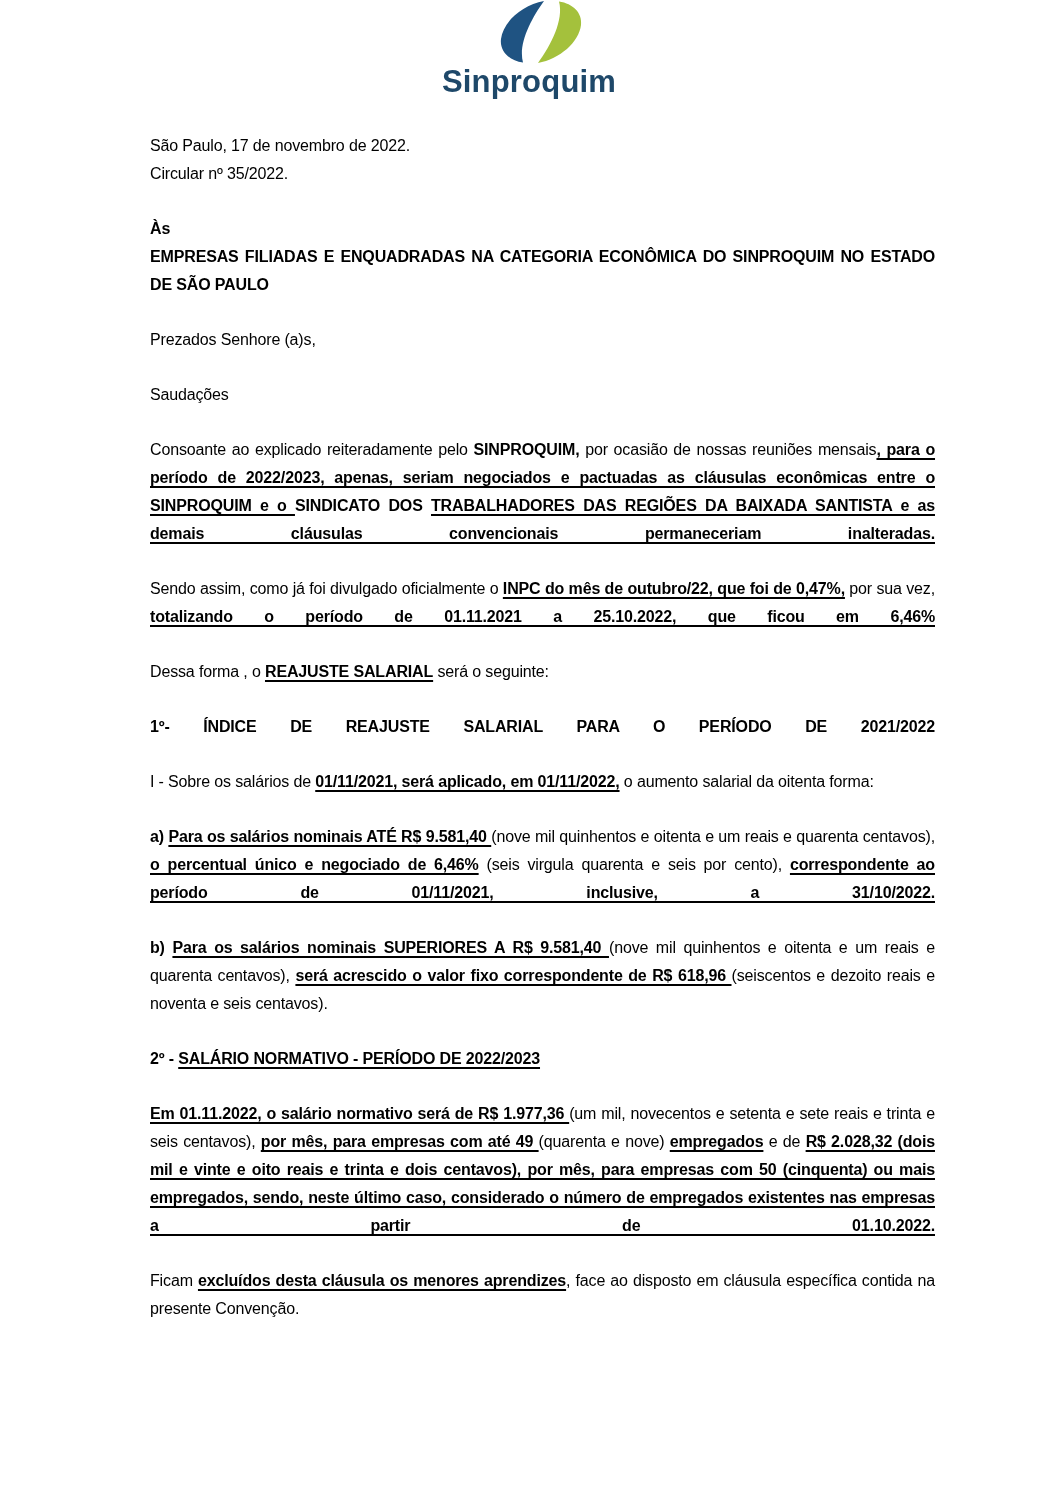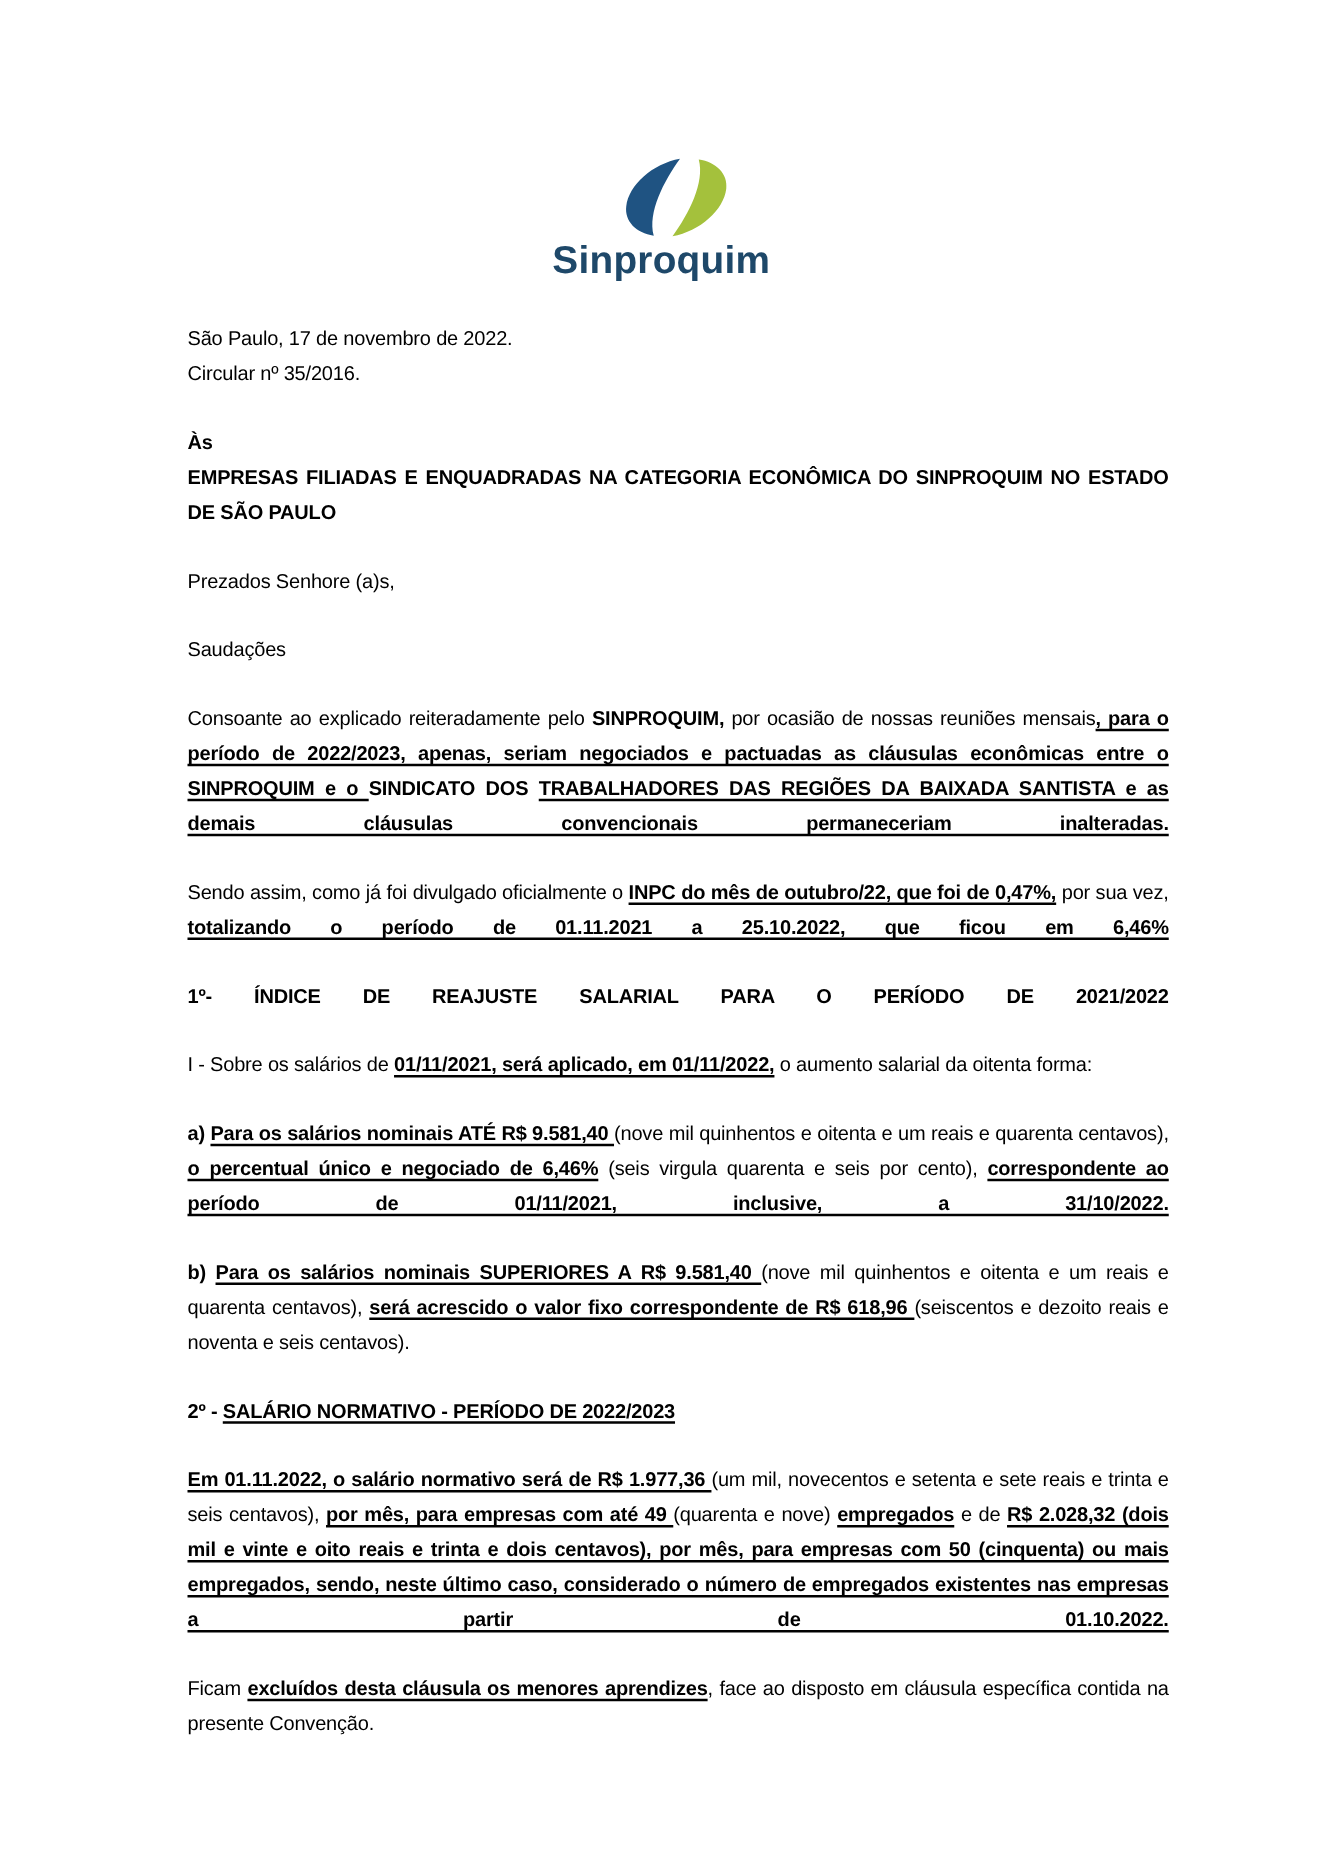--- a/index.html
+++ b/index.html
@@ -7,21 +7,20 @@
     position: relative;
     width: 1058px;
     height: 1497px;
     background: #ffffff;
     font-family: "Liberation Sans", sans-serif;
     font-size: 16px;
     line-height: 28px;
     color: #000000;
     letter-spacing: -0.15px;
     box-sizing: border-box;
-    padding-top: 126px;
     overflow: hidden;
   }
   .logo-block {
     width: 100%;
     text-align: center;
     margin-bottom: 32px;
   }
   .logo-icon {
     display: block;
     margin: 0 auto;
@@ -55,34 +54,35 @@
     <svg class="logo-icon" width="88" height="64" viewBox="0 0 88 64" xmlns="http://www.w3.org/2000/svg">
       <path d="M 47,1 C 25,5 6,22 4,39 C 2.5,51 12,60.5 26,62.5 C 21,44 34,19 47,1 Z" fill="#1f5382"></path>
       <path d="M 41,63 C 63,59 82,42 84,25 C 85.5,13 76,3.5 62,1.5 C 67,20 54,45 41,63 Z" fill="#a4c13c"></path>
     </svg>
     <div class="wordmark">Sinproquim</div>
   </div>
 
   <div class="content">
 
     <p class="tight">São Paulo, 17 de novembro de 2022.</p>
-    <p>Circular nº 35/2016.</p>
+    <p>Circular nº 35/2022.</p>
 
     <p class="tight"><span class="b">Às</span></p>
     <p><span class="b">EMPRESAS FILIADAS E ENQUADRADAS NA CATEGORIA ECONÔMICA DO SINPROQUIM NO ESTADO DE SÃO PAULO</span></p>
 
     <p><span>Prezados Senhore (a)s,</span></p>
 
     <p><span>Saudações</span></p>
 
 
     <p class="jl"><span>Consoante ao explicado reiteradamente pelo </span><span class="b">SINPROQUIM,</span><span> por ocasião de nossas reuniões mensais</span><span class="b u">, para o período de 2022/2023, apenas, seriam negociados e pactuadas as cláusulas econômicas entre o SINPROQUIM e o </span><span class="b">SINDICATO DOS </span><span class="b u">TRABALHADORES DAS REGIÕES DA BAIXADA SANTISTA e as demais cláusulas convencionais permaneceriam inalteradas.</span></p>
 
     <p class="jl"><span>Sendo assim, como já foi divulgado oficialmente o </span><span class="b u">INPC do mês de outubro/22, que foi de 0,47%,</span><span> por sua vez, </span><span class="b u">totalizando o período de 01.11.2021 a 25.10.2022, que ficou em 6,46%</span></p>
 
+    <p><span>Dessa forma , o </span><span class="b u">REAJUSTE SALARIAL</span><span>  será o seguinte:</span></p>
 
     <p class="jl"><span class="b">1º- ÍNDICE DE REAJUSTE SALARIAL PARA O PERÍODO DE 2021/2022</span></p>
 
     <p><span>I - Sobre os salários de </span><span class="b u">01/11/2021, será aplicado, em 01/11/2022,</span><span> o aumento salarial da oitenta forma:</span></p>
 
     <p class="jl"><span class="b">a) </span><span class="b u">Para os salários nominais ATÉ R$ 9.581,40 </span><span>(nove mil quinhentos e oitenta e um reais e quarenta centavos), </span><span class="b u">o percentual único e negociado de 6,46%</span><span> (seis virgula quarenta e seis por cento), </span><span class="b u">correspondente ao período de 01/11/2021, inclusive, a 31/10/2022.</span></p>
 
     <p><span class="b">b) </span><span class="b u">Para os salários nominais SUPERIORES A R$ 9.581,40 </span><span>(nove mil quinhentos e oitenta e um reais e quarenta centavos), </span><span class="b u">será acrescido o valor fixo correspondente de R$ 618,96 </span><span>(seiscentos e dezoito reais e noventa e seis centavos).</span></p>
 
     <p><span class="b">2º - </span><span class="b u">SALÁRIO NORMATIVO - PERÍODO DE 2022/2023</span></p>

